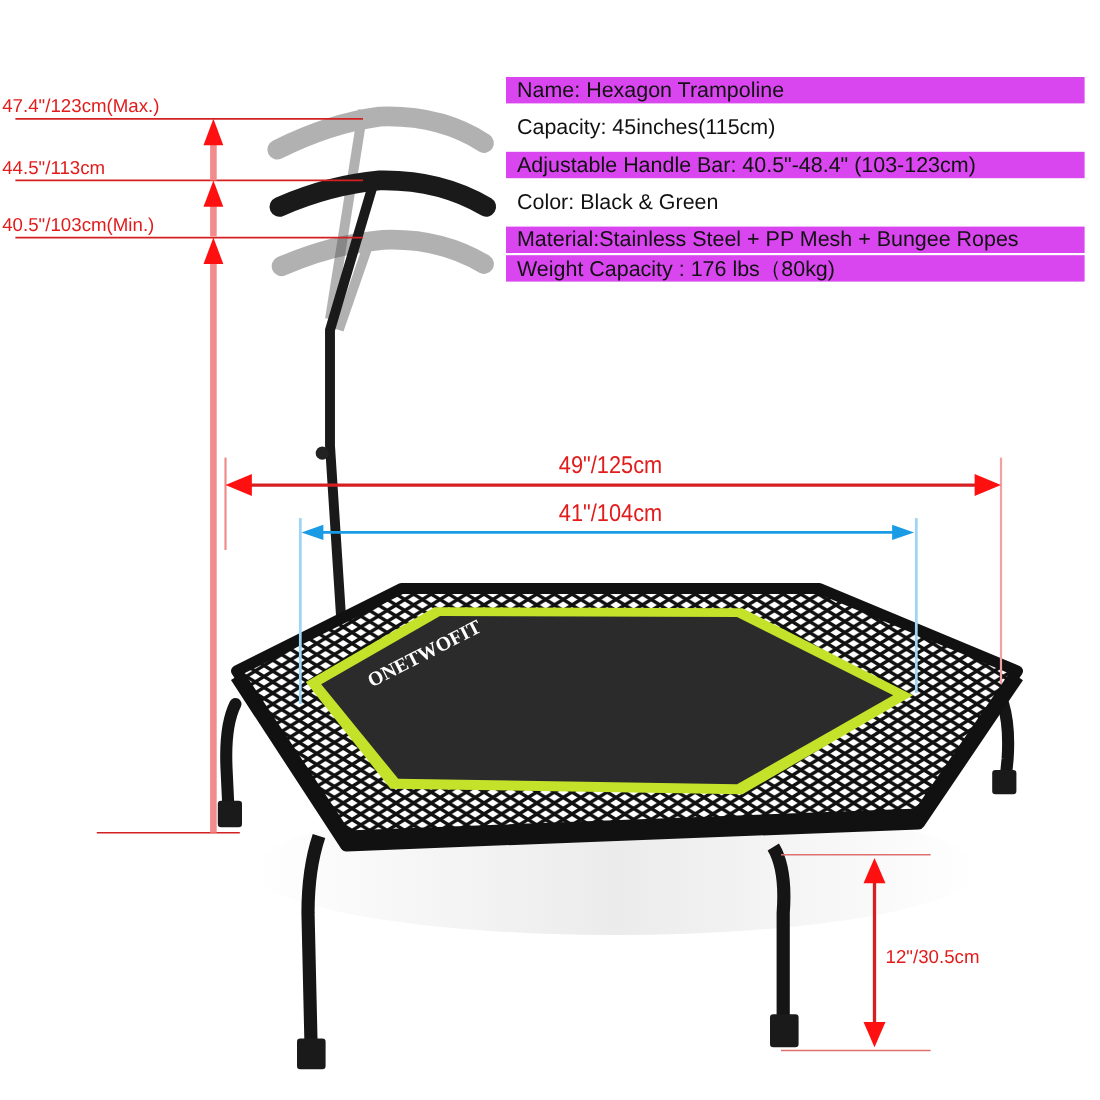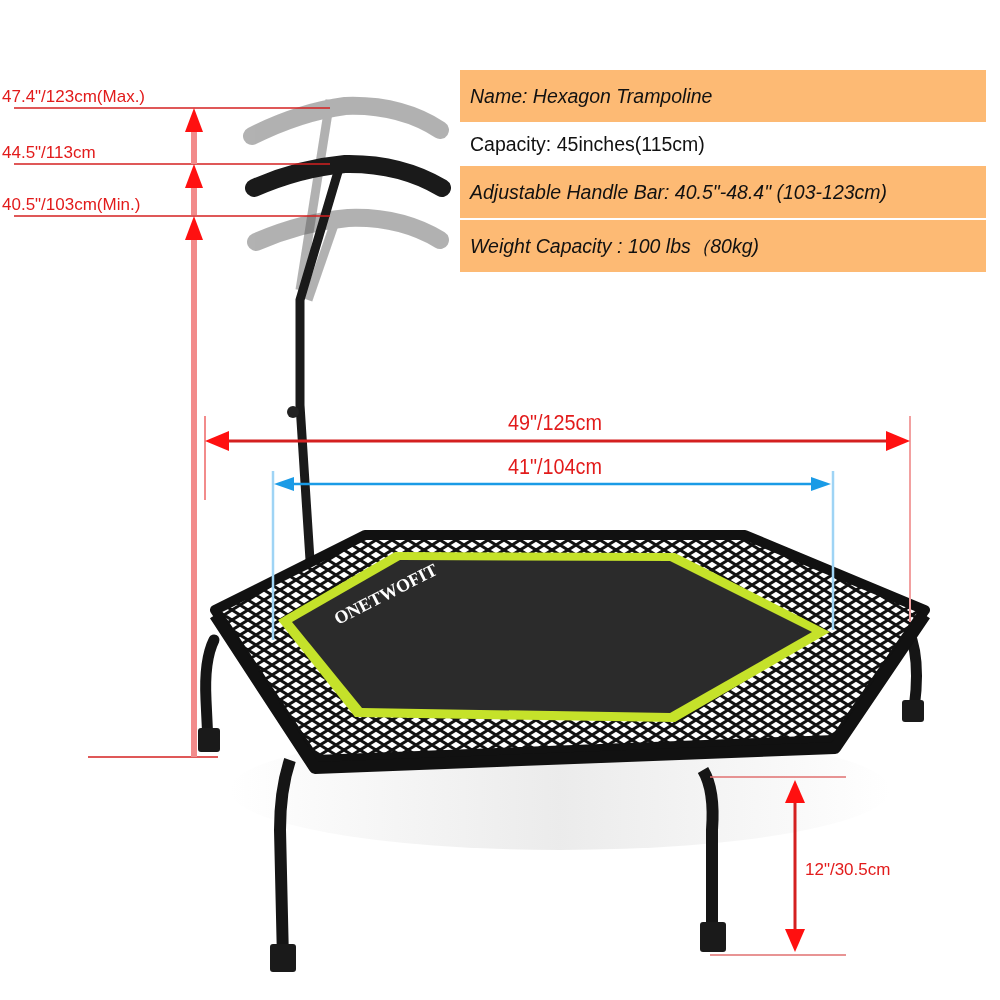--- a/index.html
+++ b/index.html
@@ -1,20 +1,20 @@
 <!DOCTYPE html>
 <html><head>
 <meta charset="utf-8">
 <style>
   html, body { margin: 0; padding: 0; background: #ffffff; }
   body { width: 1000px; height: 1000px; position: relative; overflow: hidden; font-family: "Liberation Sans", "DejaVu Sans", sans-serif; }
   .canvas { position: absolute; left: 0; top: 0; width: 1000px; height: 1000px; }
   .spec-table { position: absolute; left: 460px; top: 68px; width: 526px; }
   .spec-row { height: 40px; display: flex; align-items: center; padding-left: 10px; font-size: 19.5px; color: #111; box-sizing: border-box; white-space: nowrap; }
-  .spec-row.shaded { background: #fdba74; height: 52px; margin: 2px 0; font-style: italic; }
+  .spec-row.shaded { background: #d946ef; height: 24px; margin: 2px 0; }
   .dim-label { position: absolute; color: #e21b1b; white-space: nowrap; font-family: "Liberation Sans", sans-serif; }
   .lbl-left { font-size: 17px; }
   .lbl-width { font-size: 22px; font-family: "Liberation Sans", sans-serif; transform: scaleX(0.9); transform-origin: left center; }
   .lbl-leg { font-size: 17px; }
 </style>
 </head>
 <body>
 
 <svg class="canvas" viewBox="0 0 1000 1000" width="1000" height="1000">
   <defs>
@@ -115,14 +115,16 @@
 <div class="dim-label lbl-left" style="left:2px; top:143px;">44.5"/113cm</div>
 <div class="dim-label lbl-left" style="left:2px; top:195px;">40.5"/103cm(Min.)</div>
 <div class="dim-label lbl-width" style="left:508px; top:410px;">49"/125cm</div>
 <div class="dim-label lbl-width" style="left:508px; top:454px;">41"/104cm</div>
 <div class="dim-label lbl-leg" style="left:805px; top:860px;">12"/30.5cm</div>
 
 <div class="spec-table">
   <div class="spec-row shaded">Name: Hexagon Trampoline</div>
   <div class="spec-row">Capacity: 45inches(115cm)</div>
   <div class="spec-row shaded">Adjustable Handle Bar: 40.5"-48.4" (103-123cm)</div>
-  <div class="spec-row shaded">Weight Capacity : 100 lbs（80kg)</div>
+  <div class="spec-row">Color: Black &amp; Green</div>
+  <div class="spec-row shaded">Material:Stainless Steel + PP Mesh + Bungee Ropes</div>
+  <div class="spec-row shaded">Weight Capacity : 176 lbs（80kg)</div>
 </div>
 
 </body></html>

